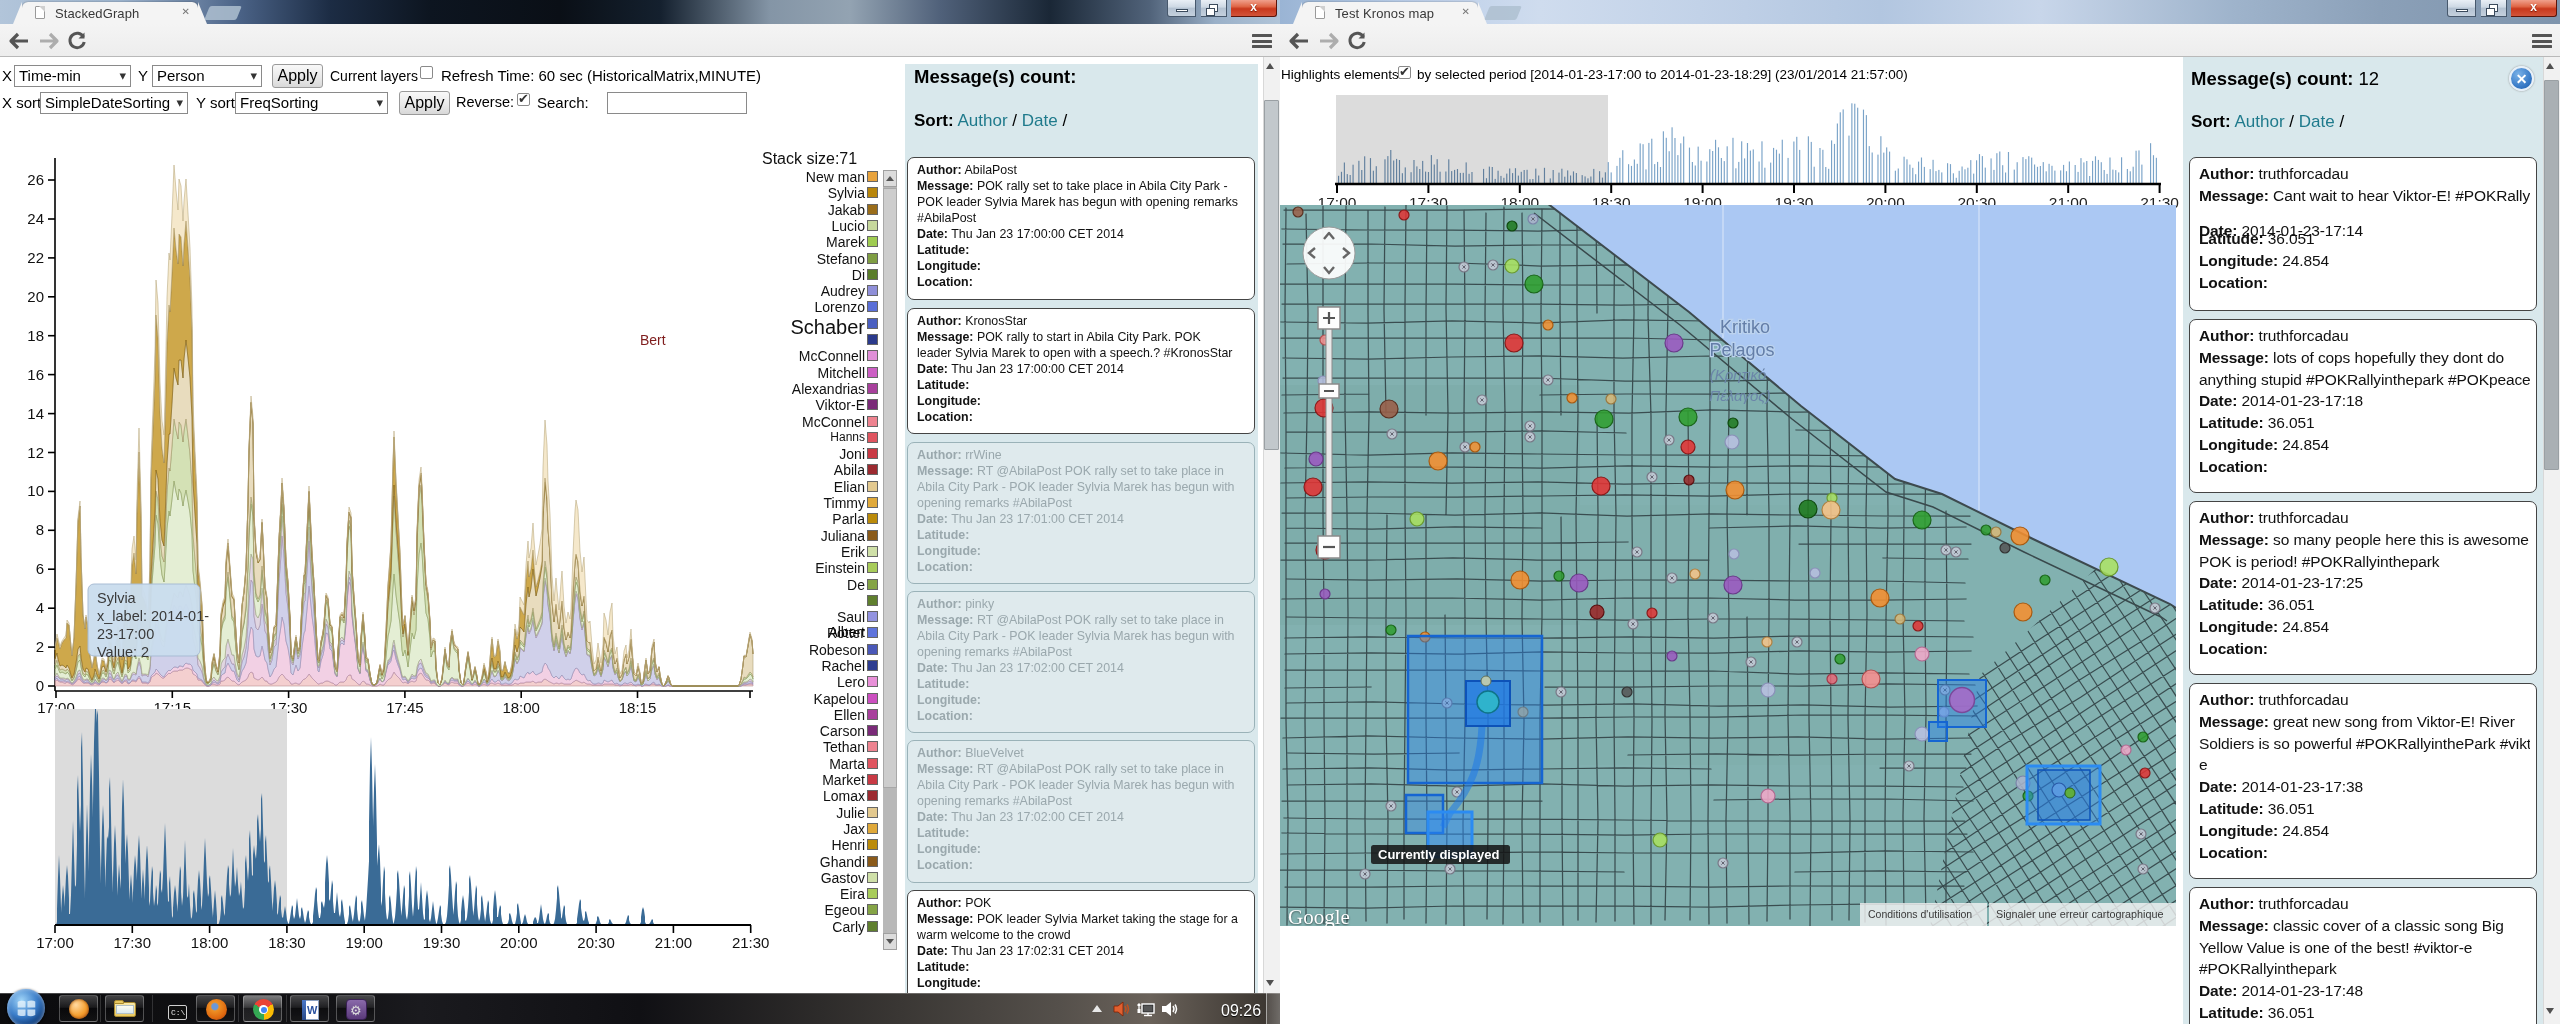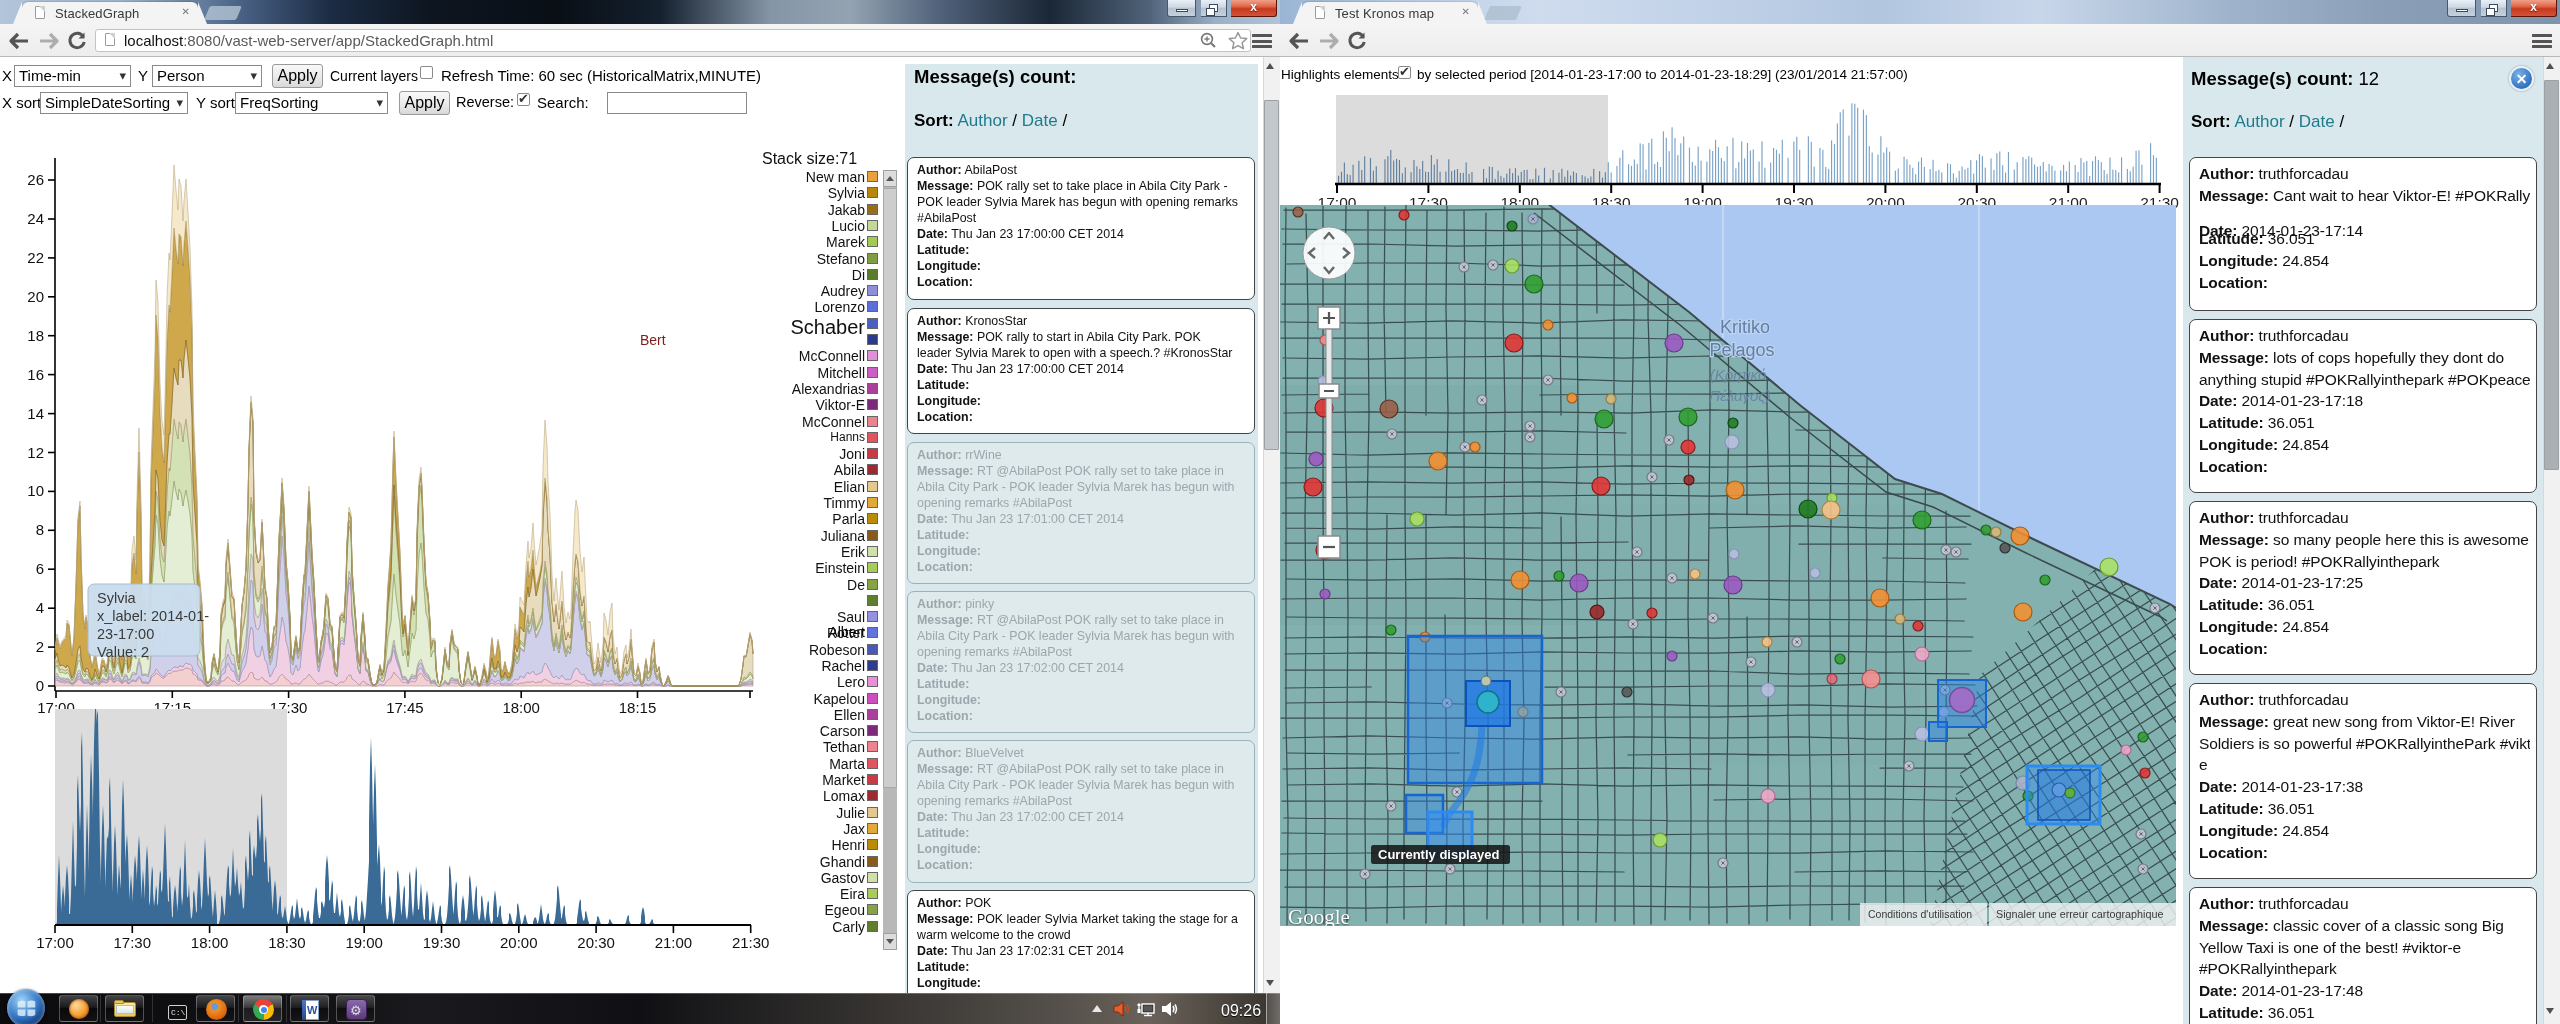--- a/index.html
+++ b/index.html
@@ -88,35 +88,20 @@
    <svg width="22" height="18" style="position:absolute;left:8px;top:8px" viewBox="0 0 22 18">
         <path d="M10 2 L3 9 L10 16 M3 9 L20 9" fill="none" stroke="#555" stroke-width="3.2" stroke-linejoin="round"></path>
       </svg>
    <svg width="22" height="18" style="position:absolute;left:38px;top:8px" viewBox="0 0 22 18">
         <path d="M12 2 L19 9 L12 16 M19 9 L2 9" fill="none" stroke="#adadad" stroke-width="3.2" stroke-linejoin="round"></path>
       </svg>
    <svg width="20" height="20" style="position:absolute;left:67px;top:7px" viewBox="0 0 20 20">
         <path d="M16.5 6 A7.2 7.2 0 1 0 17.2 11" fill="none" stroke="#555" stroke-width="3"></path>
         <path d="M17.5 1.5 L17.5 7.5 L11.5 7.5 Z" fill="#555"></path>
       </svg>
-   <div class="omni">
-     <span class="uicon"></span>
-     <span class="urltext"><b>localhost</b><span class="upath">:8080/vast-web-server/app/StackedGraph.html</span></span>
-     <span class="omniright">
-       <svg width="19" height="19" viewBox="0 0 19 19" style="margin-right:6px">
-            <circle cx="8" cy="8" r="5.4" fill="none" stroke="#777" stroke-width="1.6"></circle>
-            <line x1="8" y1="5.4" x2="8" y2="10.6" stroke="#777" stroke-width="1.4"></line>
-            <line x1="5.4" y1="8" x2="10.6" y2="8" stroke="#777" stroke-width="1.4"></line>
-            <line x1="12.2" y1="12.2" x2="16" y2="16" stroke="#777" stroke-width="2"></line>
-          </svg>
-       <svg width="20" height="19" viewBox="0 0 20 19">
-            <path d="M10 1.5 L12.6 7 L18.7 7.6 L14.1 11.7 L15.4 17.7 L10 14.6 L4.6 17.7 L5.9 11.7 L1.3 7.6 L7.4 7z" fill="none" stroke="#999" stroke-width="1.5" stroke-linejoin="round"></path>
-          </svg>
-     </span>
-   </div>
    <div class="hamb">
         <div></div>
         <div></div>
         <div></div>
       </div>
  </div>
 </div>
 <div class="page" style="left:0">
 
 <span class="ctl" style="left:2px;top:10px">X</span>
@@ -1002,21 +987,21 @@
       <div class="cline" style="top:50.6px">Soldiers is so powerful #POKRallyinthePark #viktor-</div>
       <div class="cline" style="top:72.4px">e</div>
       <div class="cline" style="top:94.2px"><b>Date:</b> 2014-01-23-17:38</div>
       <div class="cline" style="top:116.0px"><b>Latitude:</b> 36.051</div>
       <div class="cline" style="top:137.8px"><b>Longitude:</b> 24.854</div>
       <div class="cline" style="top:159.60000000000002px"><b>Location:</b></div>
     </div>
     <div class="card cardR" style="left:909px;top:830px;width:348px;height:196px">
       <div class="cline" style="top:7px"><b>Author:</b> truthforcadau</div>
       <div class="cline" style="top:28.8px"><b>Message:</b> classic cover of a classic song Big</div>
-      <div class="cline" style="top:50.6px">Yellow Taxi is one of the best! #viktor-e</div>
+      <div class="cline" style="top:50.6px">Yellow Value is one of the best! #viktor-e</div>
       <div class="cline" style="top:72.4px">#POKRallyinthepark</div>
       <div class="cline" style="top:94.2px"><b>Date:</b> 2014-01-23-17:48</div>
       <div class="cline" style="top:116.0px"><b>Latitude:</b> 36.051</div>
     </div>
 
 <div class="sbar" style="left:1263px;top:0;height:967px"></div>
 <div class="sarr" style="left:1266px;top:6px;border-left:4px solid transparent;border-right:4px solid transparent;border-bottom:6px solid #505050"></div>
 <div class="sarr" style="left:1266px;top:951px;border-left:4px solid transparent;border-right:4px solid transparent;border-top:6px solid #505050"></div>
 <div class="sth" style="left:1264px;top:23px;height:390px;background:#aab0b4"></div>
 

